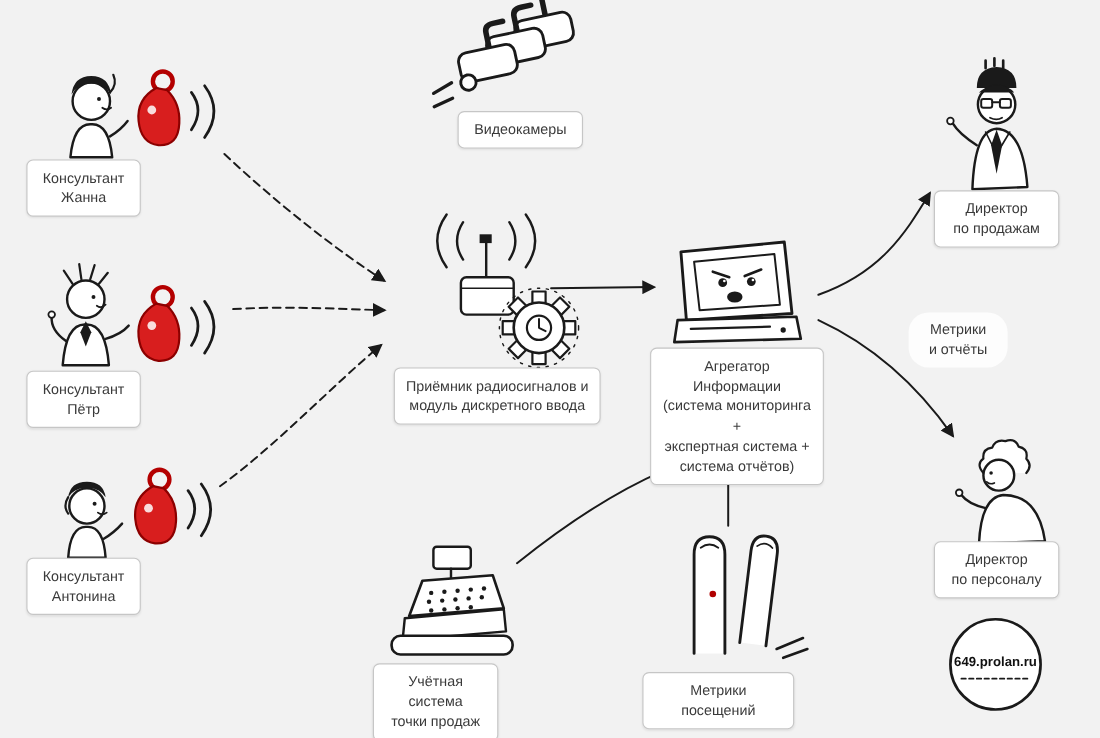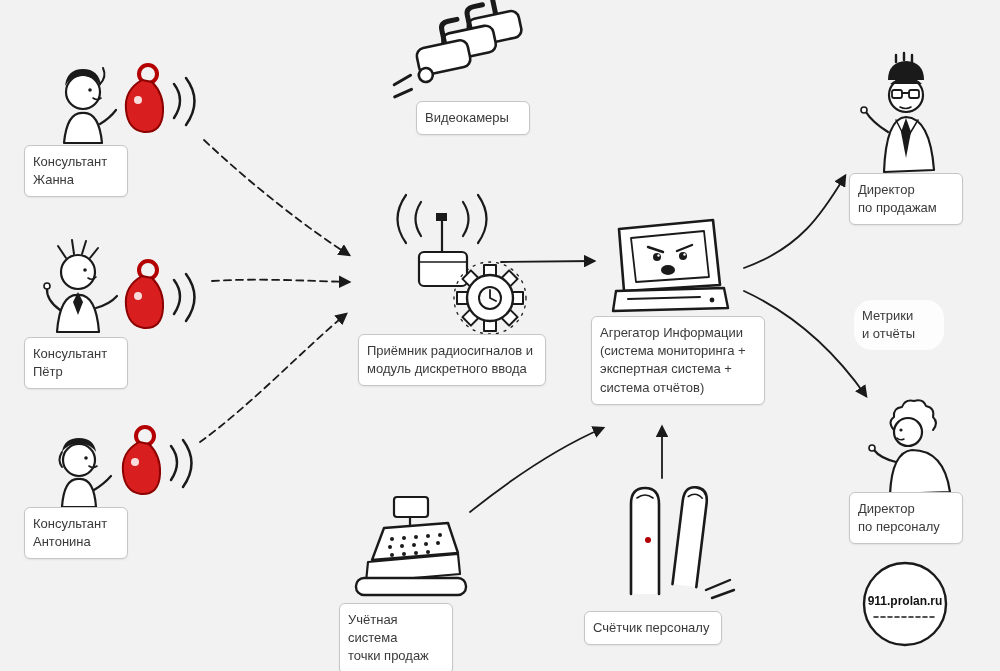--- a/index.html
+++ b/index.html
@@ -6,21 +6,21 @@
   html, body { margin:0; padding:0; background:#f2f2f2; }
   .canvas {
     position:relative; width:1000px; height:671px;
     background:#f2f2f2; overflow:hidden;
     font-family:"Liberation Sans", sans-serif;
   }
   .layer { position:absolute; left:0; top:0; }
   .label {
     position:absolute; background:#ffffff; border:1px solid #c6c6c6;
     border-radius:6px; padding:7px 8px; font-size:13px; line-height:1.4;
-    color:#3a3a3a; text-align:left; white-space:pre-line;
+    color:#3a3a3a; text-align:center; white-space:pre-line;
     box-shadow:0 1px 2px rgba(0,0,0,.07);
   }
   .plain {
     border:none; box-shadow:none; border-radius:18px; background:#fdfdfd;
   }
   .logo-text {
     position:absolute; font-size:12px; font-weight:bold; color:#111;
     text-align:center; white-space:pre-line;
   }
 </style>
@@ -212,28 +212,28 @@
 
   <div class="label" style="left:24px; top:145px; width:104px;">Консультант
 Жанна</div>
   <div class="label" style="left:24px; top:337px; width:104px;">Консультант
 Пётр</div>
   <div class="label" style="left:24px; top:507px; width:104px;">Консультант
 Антонина</div>
   <div class="label" style="left:416px; top:101px; width:114px;">Видеокамеры</div>
   <div class="label" style="left:358px; top:334px; width:188px;">Приёмник радиосигналов и
 модуль дискретного ввода</div>
-  <div class="label" style="left:591px; top:316px; width:174px;">Агрегатор Информации
+  <div class="label" style="left:591px; top:316px; width:158px;">Агрегатор Информации
 (система мониторинга +
 экспертная система +
 система отчётов)</div>
   <div class="label" style="left:339px; top:603px; width:114px;">Учётная система
 точки продаж</div>
-  <div class="label" style="left:584px; top:611px; width:138px;">Счётчик персоналу</div>
+  <div class="label" style="left:584px; top:611px; width:138px;">Метрики посещений</div>
   <div class="label" style="left:849px; top:173px; width:114px;">Директор
 по продажам</div>
   <div class="label" style="left:849px; top:492px; width:114px;">Директор
 по персоналу</div>
-  <div class="label plain" style="left:854px; top:284px; width:90px;margin-top:16px;">Метрики
+  <div class="label plain" style="left:826px; top:284px; width:90px;">Метрики
 и отчёты</div>
-  <div class="logo-text" style="left:861px; top:594px; width:88px;">911.prolan.ru</div>
+  <div class="logo-text" style="left:861px; top:594px; width:88px;">649.prolan.ru</div>
 
 </div>
 
 </body></html>

